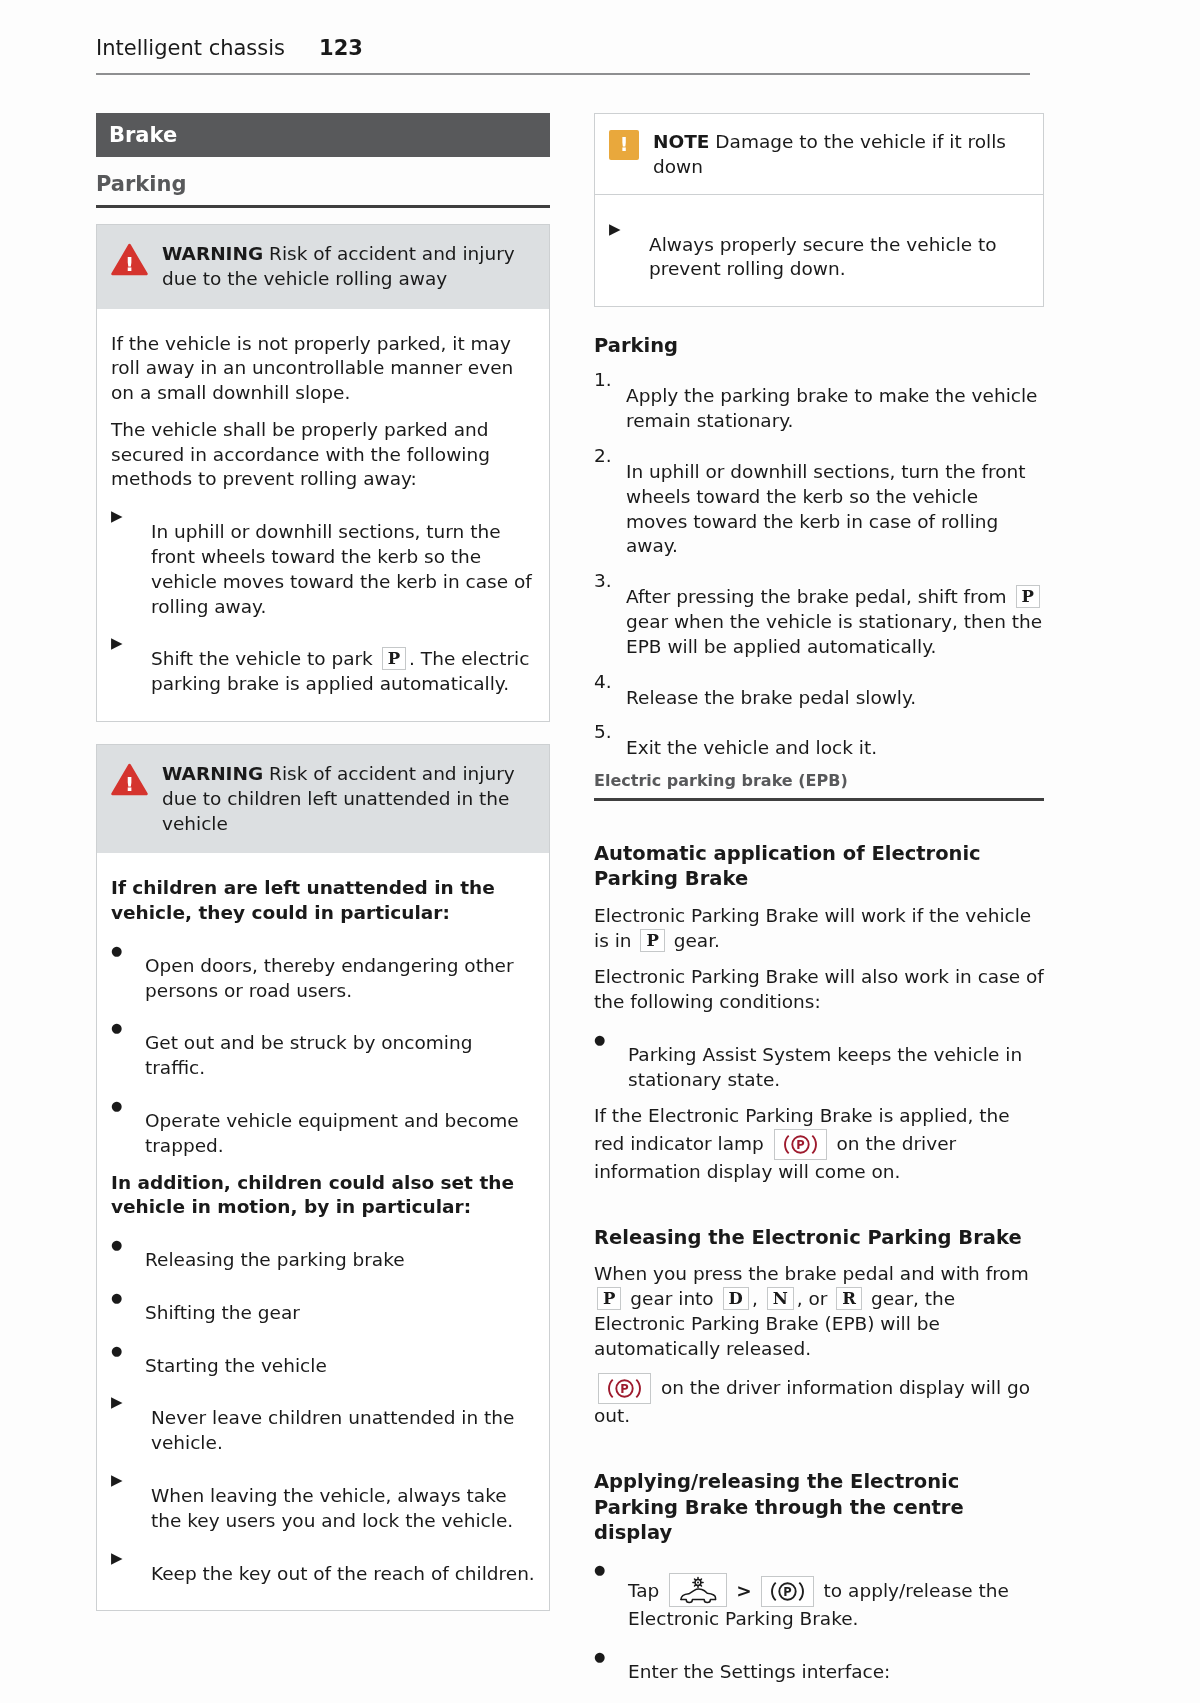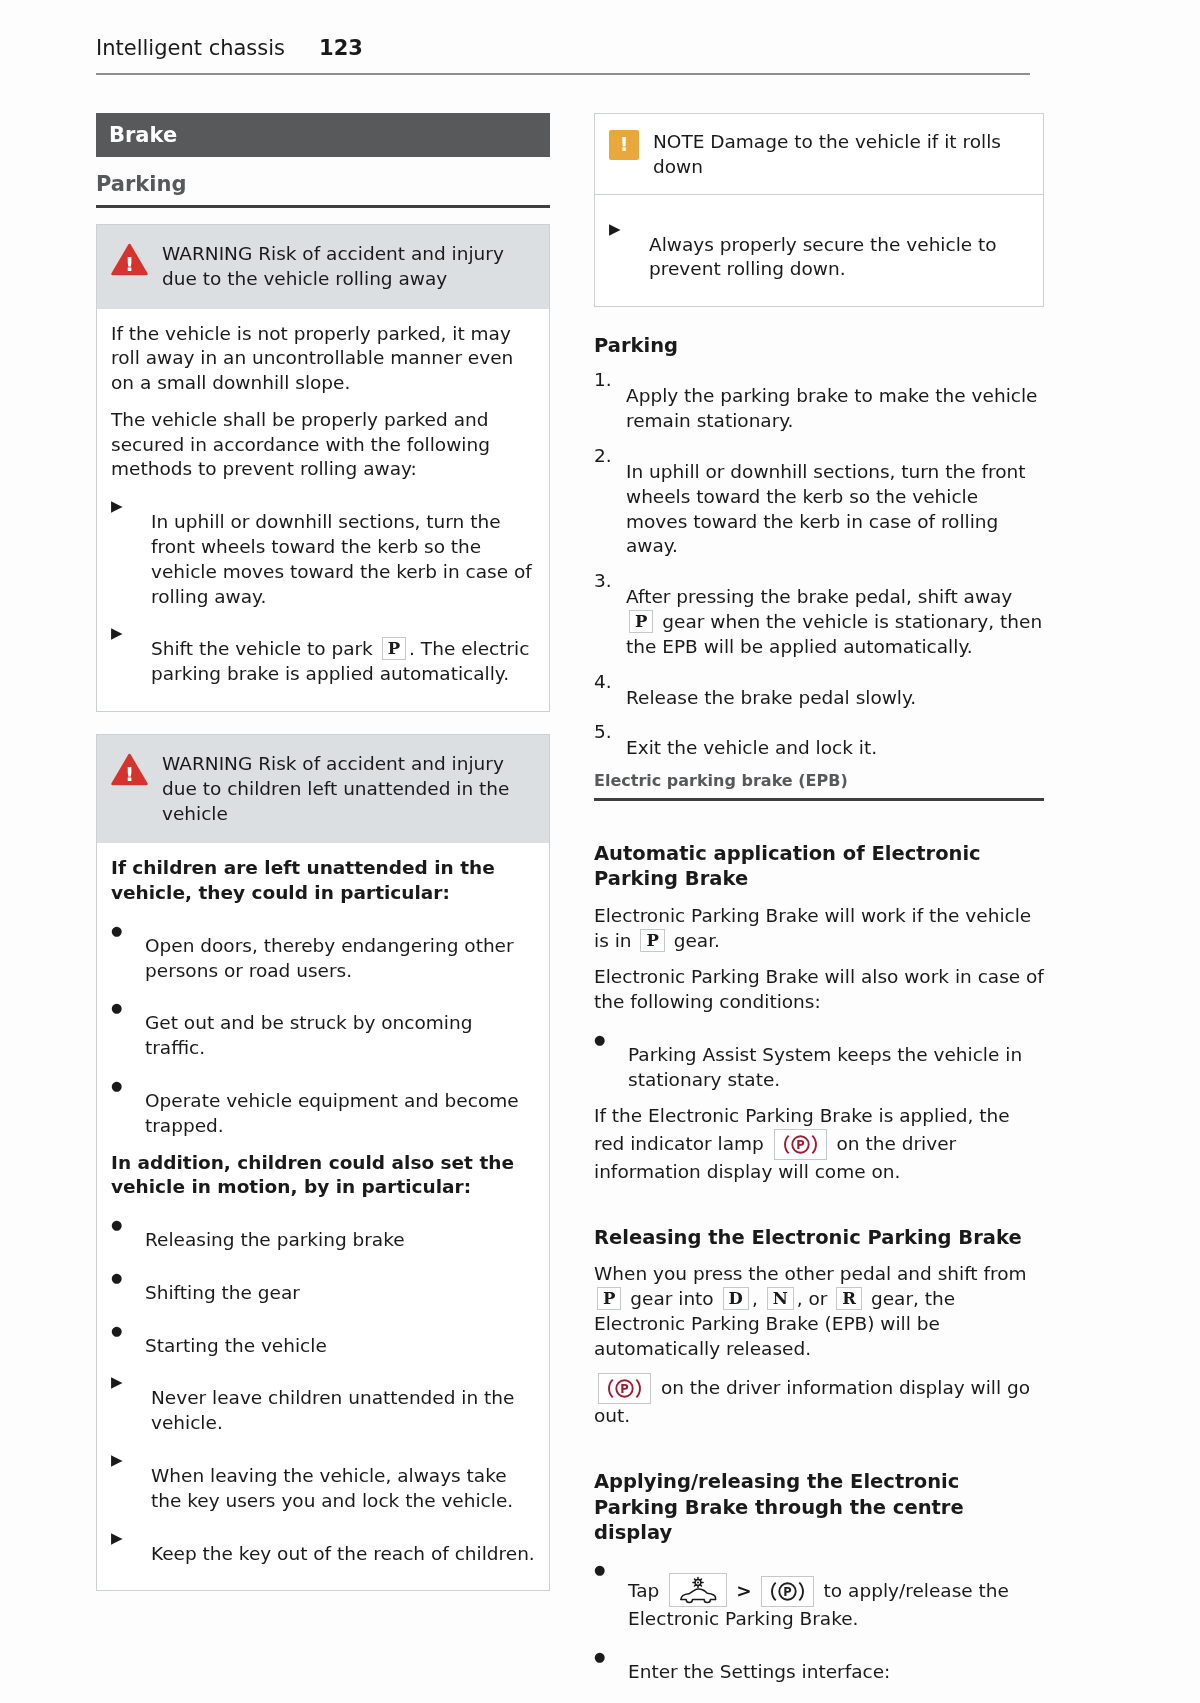--- a/index.html
+++ b/index.html
@@ -39,22 +39,22 @@
     border-bottom: 3px solid #3f3f3f;
   }
   .notice { border: 1px solid #cdd0d2; margin-top: 16px; background: #fff; }
   .notice-header {
     background: #dcdfe1;
     padding: 17px 14px;
     display: flex; gap: 14px;
     font-size: 18.5px; line-height: 1.34;
   }
   .notice-header .icon-col { flex: 0 0 auto; margin-top: 1px; }
-  .notice-title b { font-weight: normal; }
-  .notice-body { background: #fff; padding: 1px 14px 12px; }
+  .notice-title b { font-weight: bold; }
+  .notice-body { background: #fff; padding: 11px 14px 12px; }
 
   .para { font-size: 18.5px; line-height: 1.34; margin: 12px 0; }
   .bold-para { font-weight: bold; }
 
   .arrow-item, .dot-item {
     display: flex; margin: 12px 0;
     font-size: 18.5px; line-height: 1.34;
   }
   .arrow-marker { flex: 0 0 40px; font-size: 15px; padding-top: 2px; }
   .dot-marker   { flex: 0 0 34px; font-size: 13px; padding-top: 4px; }
@@ -220,21 +220,21 @@
     <div class="ol-item">
       <span class="ol-num">1.</span>
       <span class="item-text">Apply the parking brake to make the vehicle remain stationary.</span>
     </div>
     <div class="ol-item">
       <span class="ol-num">2.</span>
       <span class="item-text">In uphill or downhill sections, turn the front wheels toward the kerb so the vehicle moves toward the kerb in case of rolling away.</span>
     </div>
     <div class="ol-item">
       <span class="ol-num">3.</span>
-      <span class="item-text"><span>After pressing the brake pedal, shift away </span><span class="gear">P</span><span> gear when the vehicle is stationary, then the EPB will be applied automatically.</span></span>
+      <span class="item-text"><span>After pressing the brake pedal, shift from </span><span class="gear">P</span><span> gear when the vehicle is stationary, then the EPB will be applied automatically.</span></span>
     </div>
     <div class="ol-item">
       <span class="ol-num">4.</span>
       <span class="item-text">Release the brake pedal slowly.</span>
     </div>
     <div class="ol-item">
       <span class="ol-num">5.</span>
       <span class="item-text">Exit the vehicle and lock it.</span>
     </div>
 
@@ -255,21 +255,21 @@
           <svg width="37" height="25" viewBox="0 0 37 25" fill="none" stroke="currentColor">
             <circle cx="18.5" cy="12.5" r="8.2" stroke-width="1.9"></circle>
             <path d="M6.7 3.6 a12.6 12.6 0 0 0 0 17.8" stroke-width="1.9"></path>
             <path d="M30.3 3.6 a12.6 12.6 0 0 1 0 17.8" stroke-width="1.9"></path>
             <text x="18.5" y="16.6" text-anchor="middle" font-size="11.5" font-weight="bold" fill="currentColor" stroke="none">P</text>
           </svg>
         </span><span> on the driver information display will come on.</span></p>
 
     <div class="sub-heading tight">Releasing the Electronic Parking Brake</div>
 
-    <p class="para"><span>When you press the other pedal and shift from </span><span class="gear">P</span><span> gear into </span><span class="gear">D</span><span>, </span><span class="gear">N</span><span>, or </span><span class="gear">R</span><span> gear, the Electronic Parking Brake (EPB) will be automatically released.</span></p>
+    <p class="para"><span>When you press the brake pedal and with from </span><span class="gear">P</span><span> gear into </span><span class="gear">D</span><span>, </span><span class="gear">N</span><span>, or </span><span class="gear">R</span><span> gear, the Electronic Parking Brake (EPB) will be automatically released.</span></p>
 
     <p class="para"><span class="lamp-box lamp-red">
           <svg width="37" height="25" viewBox="0 0 37 25" fill="none" stroke="currentColor">
             <circle cx="18.5" cy="12.5" r="8.2" stroke-width="1.9"></circle>
             <path d="M6.7 3.6 a12.6 12.6 0 0 0 0 17.8" stroke-width="1.9"></path>
             <path d="M30.3 3.6 a12.6 12.6 0 0 1 0 17.8" stroke-width="1.9"></path>
             <text x="18.5" y="16.6" text-anchor="middle" font-size="11.5" font-weight="bold" fill="currentColor" stroke="none">P</text>
           </svg>
         </span><span> on the driver information display will go out.</span></p>
 

